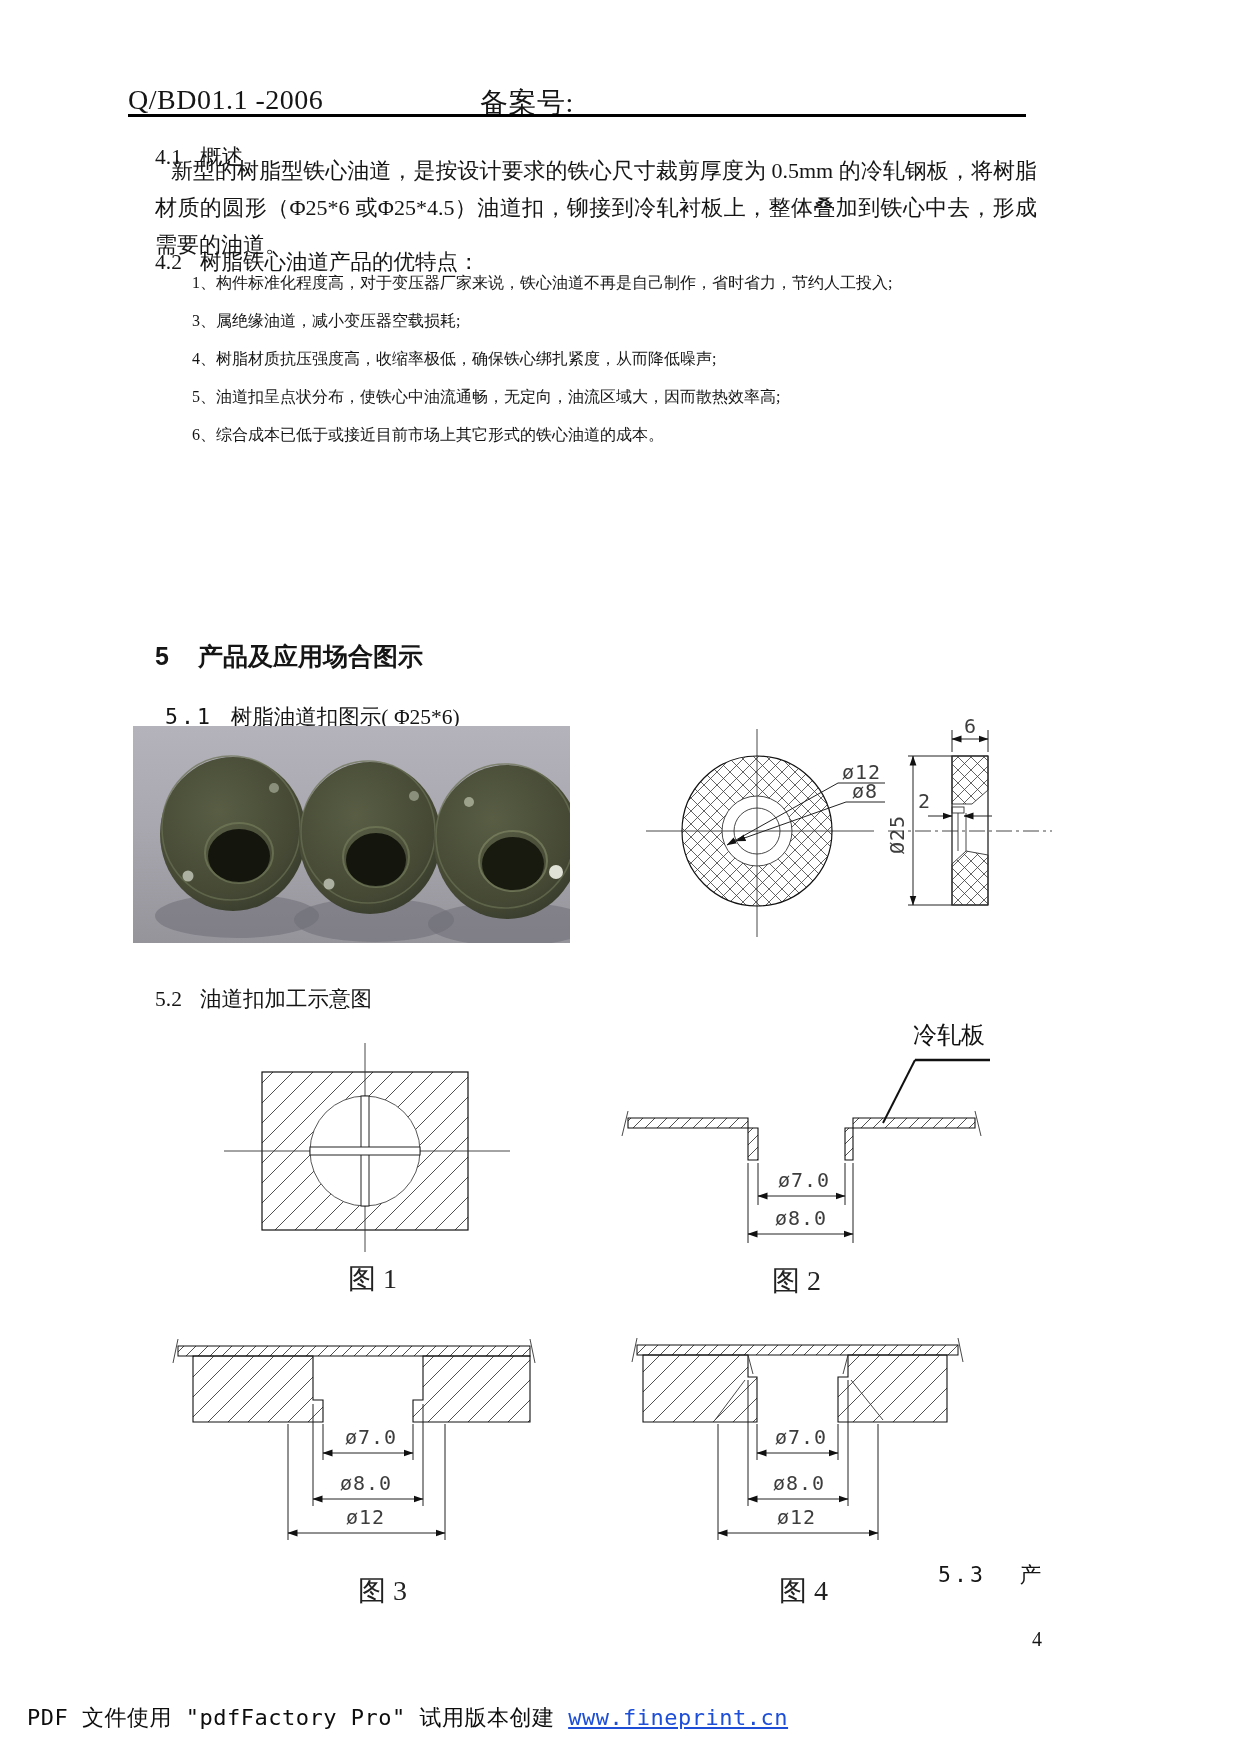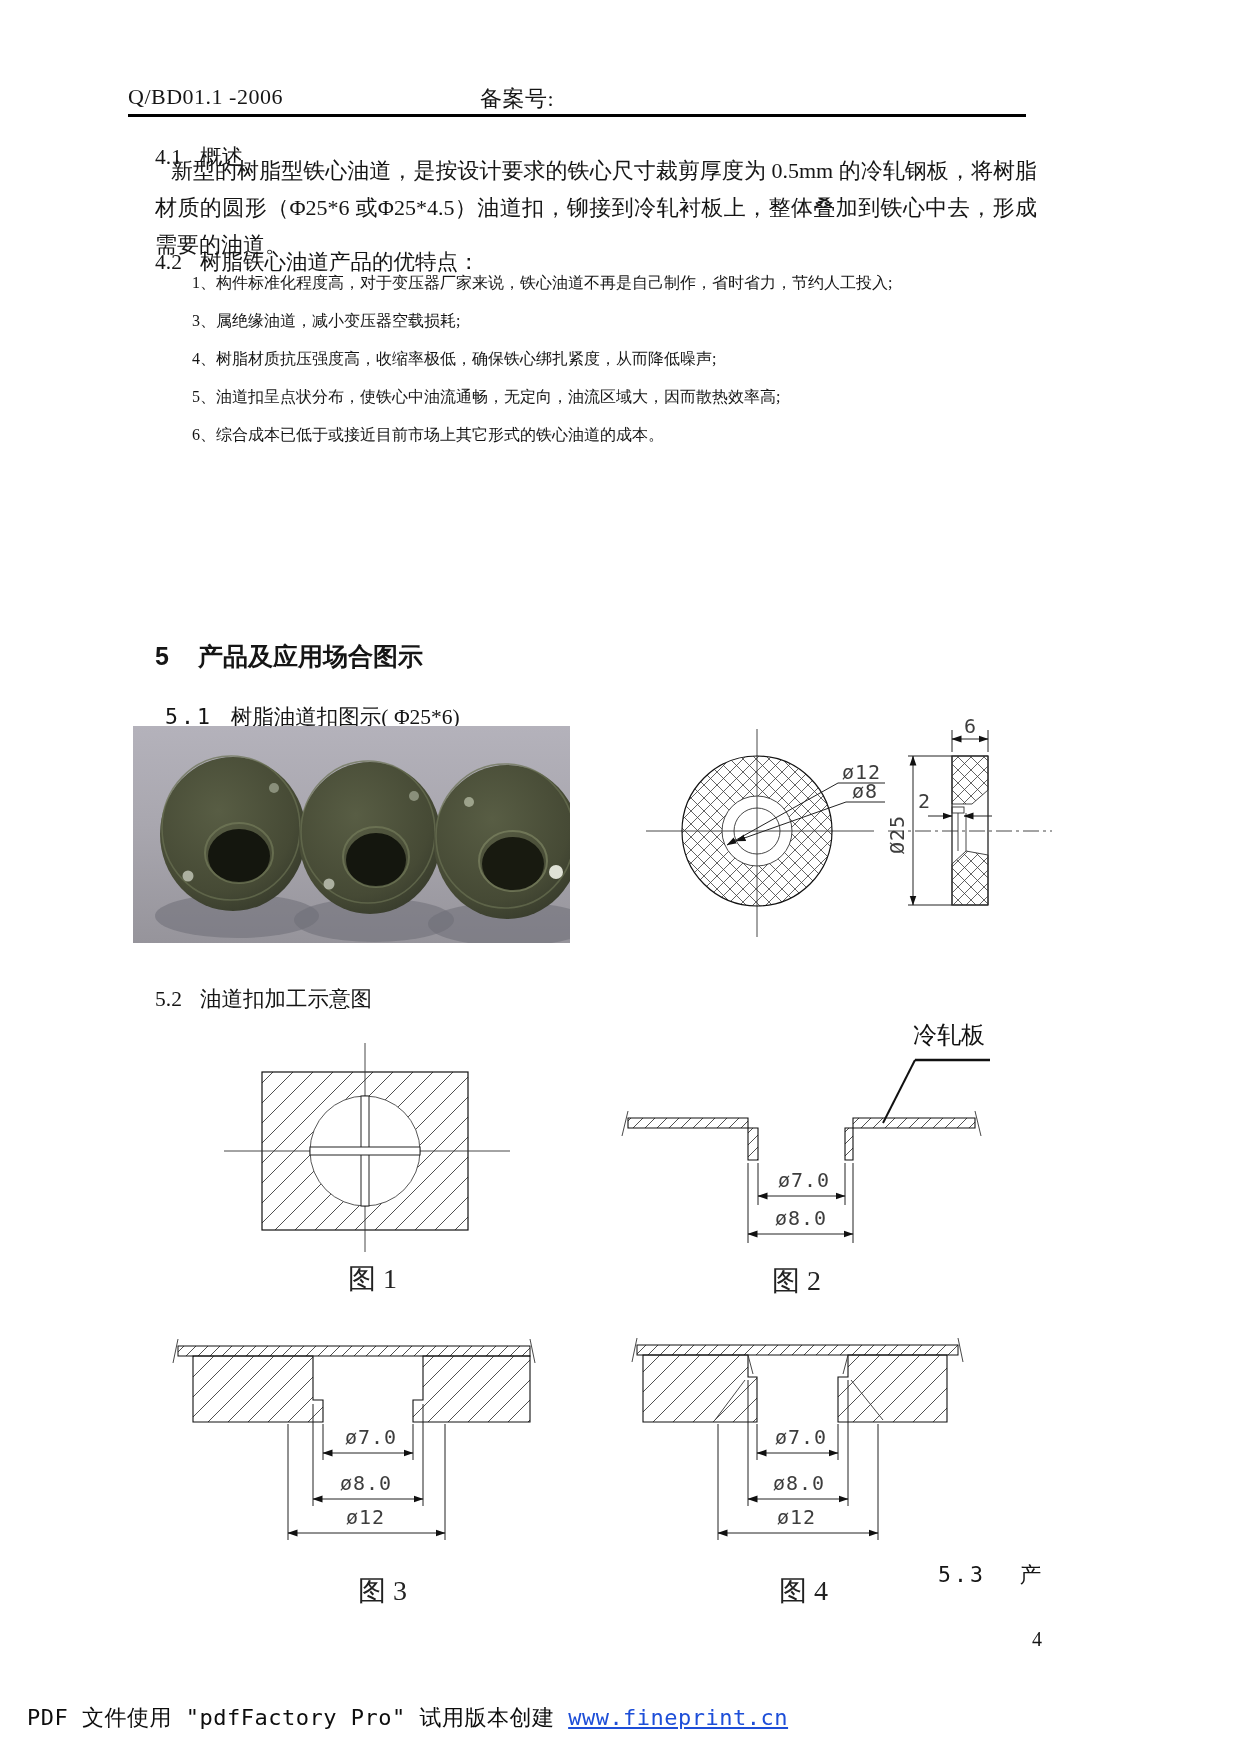--- a/index.html
+++ b/index.html
@@ -1,19 +1,19 @@
 <!DOCTYPE html>
 <html><head>
 <meta charset="utf-8">
 <style>
   html,body{margin:0;padding:0;background:#e8e8e8;}
   .page{position:relative;width:1240px;height:1755px;background:#ffffff;overflow:hidden;
         font-family:"Liberation Serif","DejaVu Serif",serif;color:#151515;}
   .abs{position:absolute;}
-  .hdr{font-size:22px;letter-spacing:.5px;}
+  .hdr{font-size:28px;letter-spacing:.5px;}
   .rule{background:#000;}
   .h-num{display:inline-block;}
   .h-title{display:inline-block;}
   .body-txt{font-size:22px;line-height:37px;text-align:justify;}
   .list{list-style:none;margin:0;padding:0;font-size:16px;line-height:38px;}
   .list li{margin:0;padding-left:40px;text-indent:-40px;text-align:justify;}
   .sec5{font-size:25px;font-weight:bold;font-family:"Liberation Sans","DejaVu Sans",sans-serif;}
   .sec5 .h-title{margin-left:29px;}
   .cadnum{font-family:"DejaVu Sans Mono","Liberation Mono",monospace;letter-spacing:3px;}
   .sub-h{font-size:21.5px;}

